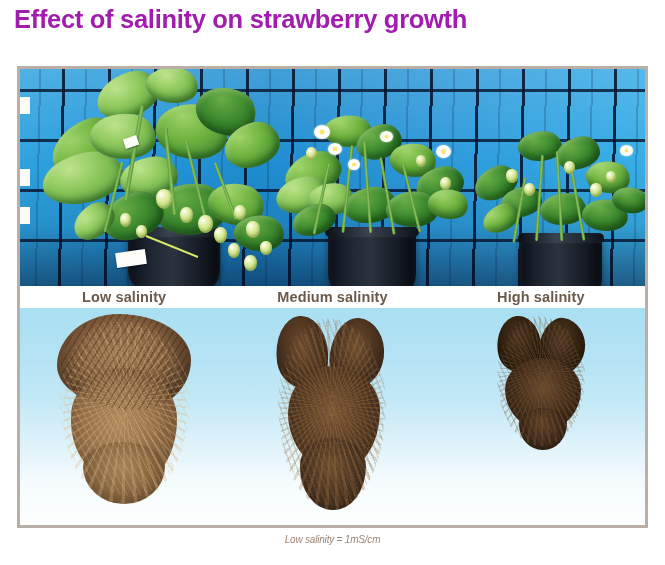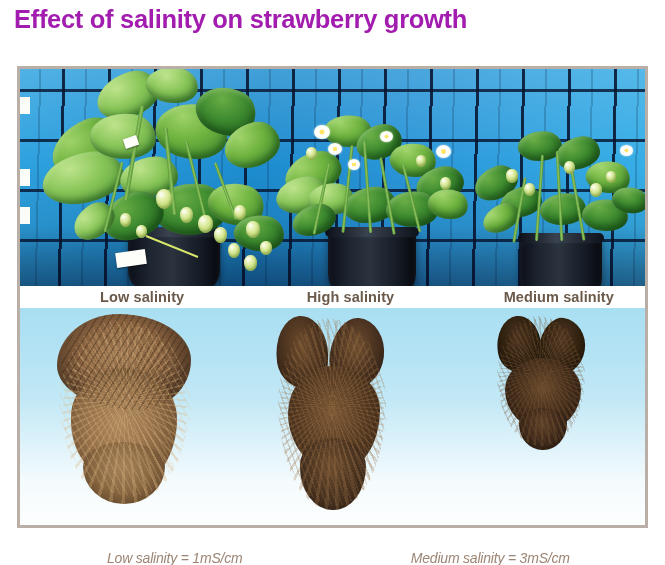--- a/index.html
+++ b/index.html
@@ -145,28 +145,27 @@
   
   .edge-tab{
     position:absolute; left:0; width:10px; height:17px;
     background:#fbfbf7;
     z-index: 7;
   }
 
   
   .label-band {
     position: absolute;
-    left: 6px;
+    left: 0;
     top: 217px;
     width: 100%;
     height: 22px;
     background: #ffffff;
     display: flex;
     z-index: 6;
-    padding-left: 12px;
   }
   .label-cell {
     flex: 1;
     display: flex;
     align-items: center;
     justify-content: center;
     font-size: 14.5px;
     font-weight: bold;
     color: #6b5a4a;
     font-family: "Liberation Sans", sans-serif;
@@ -217,26 +216,25 @@
   .captions {
     position: absolute;
     left: 17px;
     top: 534px;
     width: 631px;
     display: flex;
   }
   .caption-cell {
     flex: 1;
     text-align: center;
-    font-size: 14px;
+    font-size: 10px;
     font-style: italic;
     color: #9c8574;
     font-family: "Liberation Sans", sans-serif;
     letter-spacing: -0.2px;
-    margin-top: 16px;
   }
 </style>
 </head>
 <body>
 
 <div class="page-title">Effect of salinity on strawberry growth</div>
 
 <div class="figure">
   <div class="figure-inner">
 
@@ -347,22 +345,22 @@
         <div class="flower" style="left:148px; top:20px; width:13px; height:11px;"></div>
       </div>
 
       <div class="edge-tab" style="top:28px;"></div>
       <div class="edge-tab" style="top:100px;"></div>
       <div class="edge-tab" style="top:138px;"></div>
     </div>
 
     <div class="label-band">
       <div class="label-cell">Low salinity</div>
+      <div class="label-cell">Medium salinity</div>
       <div class="label-cell">High salinity</div>
-      <div class="label-cell">Medium salinity</div>
     </div>
 
     <div class="photo-bottom">
       <div class="roots-row">
 
         <div class="root-cell">
           <div class="rootmass" style="top:6px; width:150px; height:200px;">
             <div class="blob" style="left:8px; top:0; width:134px; height:96px;
                         background:radial-gradient(ellipse at 48% 42%, #a07a52 0%, #8a6340 40%, #4a3422 78%, #2a1c12 100%);
                         border-radius:46% 54% 40% 60% / 54% 48% 52% 46%;"></div>
@@ -429,14 +427,13 @@
         </div>
 
       </div>
     </div>
 
   </div>
 </div>
 
 <div class="captions">
   <div class="caption-cell">Low salinity = 1mS/cm</div>
-  <div class="caption-cell">Medium salinity = 3mS/cm</div>
 </div>
 
 </body></html>

